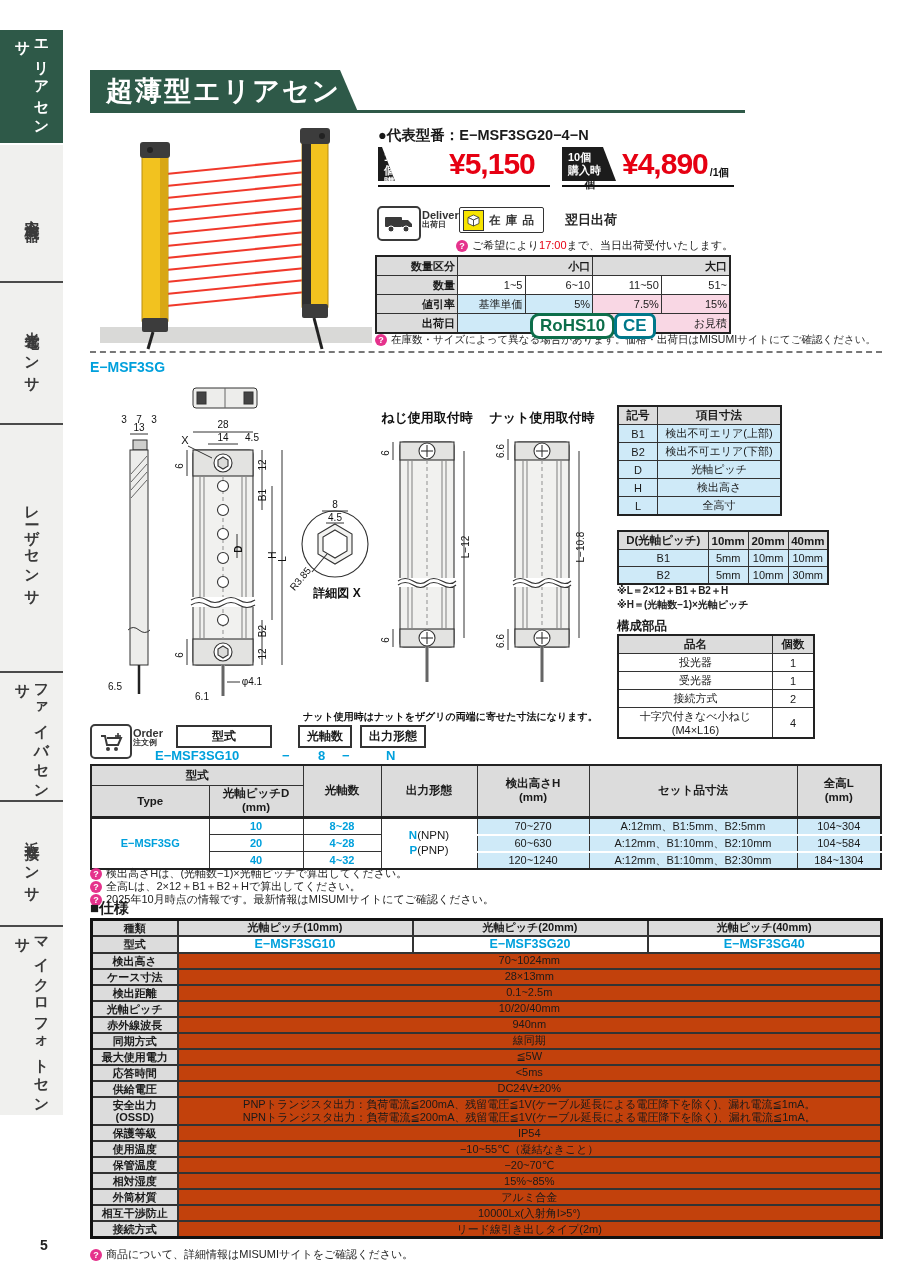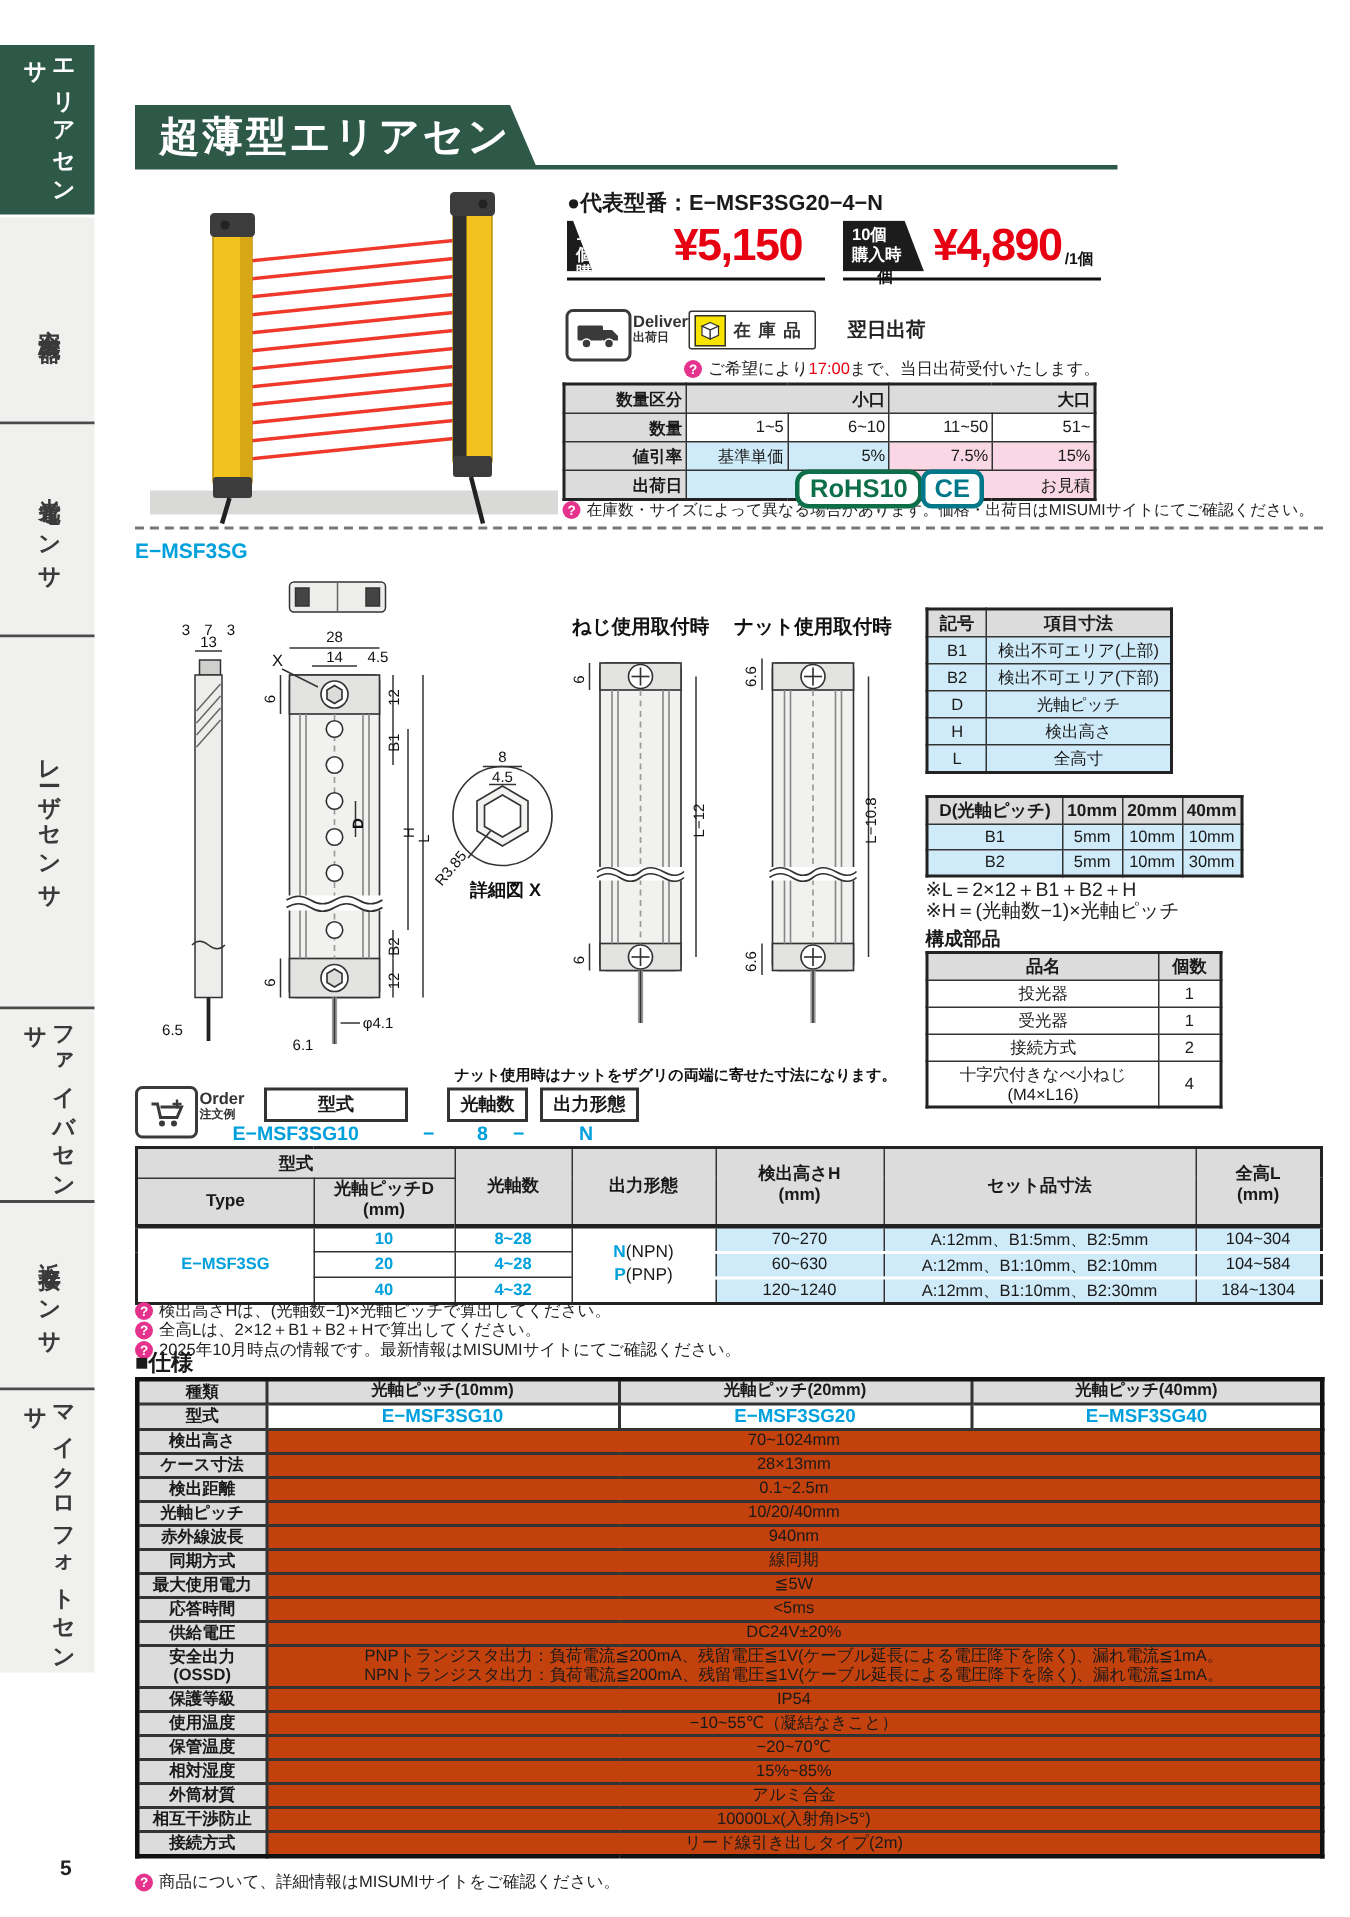--- a/index.html
+++ b/index.html
@@ -52,21 +52,21 @@
     font-size:17px;font-weight:bold;padding:0 7px;background:#fff;}
   .badge-ce{position:absolute;left:614px;top:313px;border:3px solid #00788a;border-radius:7px;color:#00788a;
     font-size:17px;font-weight:bold;padding:0 6px;background:#fff;}
   .dashed-sep{position:absolute;left:90px;top:351px;width:792px;border-top:2px dashed #777;}
   .series{position:absolute;left:90px;top:359px;color:#00a0dc;font-weight:bold;font-size:14px;}
   
   .mini{border:2px solid #222;}
   .mini th{background:#dcdcdc;font-weight:bold;border:1px solid #333;font-size:11.5px;padding:1px 2px;text-align:center;height:15px;}
   .mini td{border:1px solid #333;font-size:11px;padding:1px 2px;text-align:center;height:14px;}
   .mini td.blue{background:#cfeaf8;}
-  .mini-note{font-size:13px;font-weight:normal;color:#222;line-height:1.25;}
+  .mini-note{font-size:10px;font-weight:bold;color:#222;line-height:1.25;}
   .comp-title{position:absolute;left:617px;top:618px;font-size:12.5px;font-weight:bold;}
   
   .cart-box{position:absolute;left:90px;top:724px;width:38px;height:31px;border:2px solid #3a3a3a;border-radius:5px;
     display:flex;align-items:center;justify-content:center;background:#fff;}
   .ord-word{position:absolute;left:133px;top:727px;font-size:11px;font-weight:bold;color:#333;line-height:1.1;}
   .ord-box{position:absolute;top:725px;height:19px;border:2px solid #333;font-size:12px;font-weight:bold;
     display:flex;align-items:center;justify-content:center;background:#fff;}
   .ex-line{position:absolute;left:90px;top:748px;width:360px;height:16px;color:#00a0dc;font-weight:bold;font-size:13px;}
   .ex-line span{position:absolute;}
   

